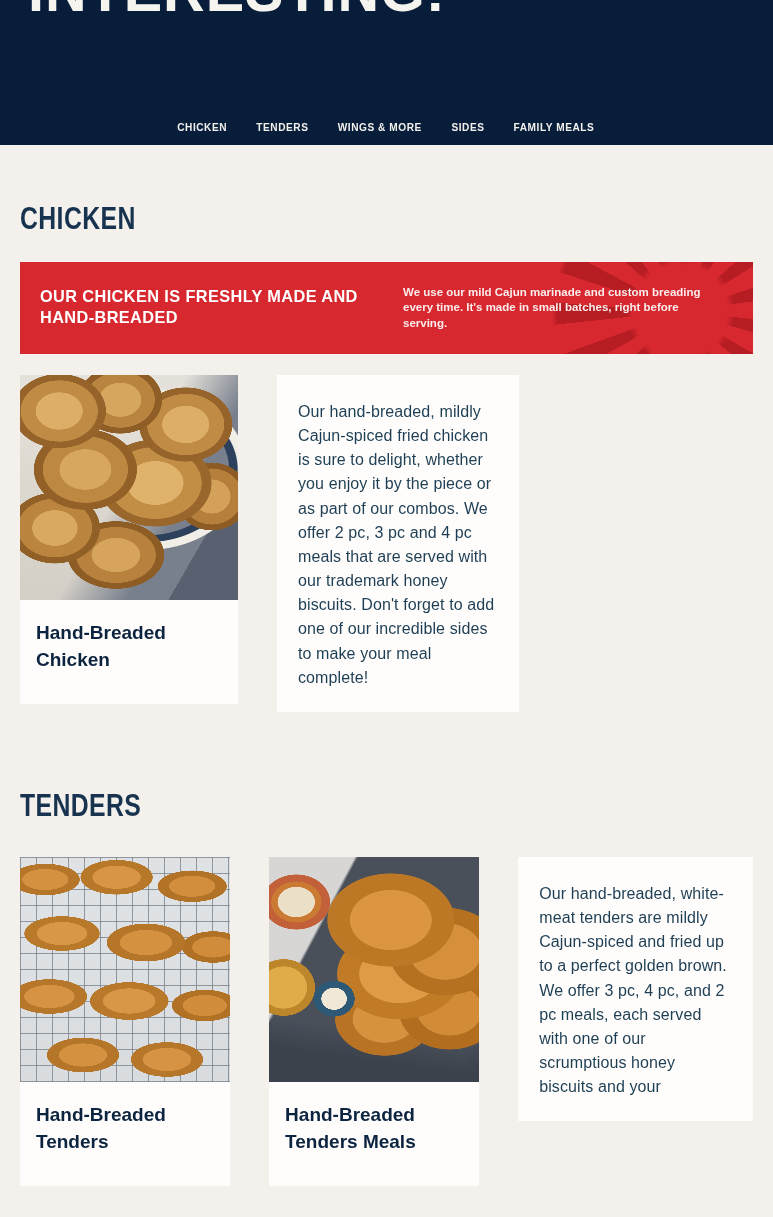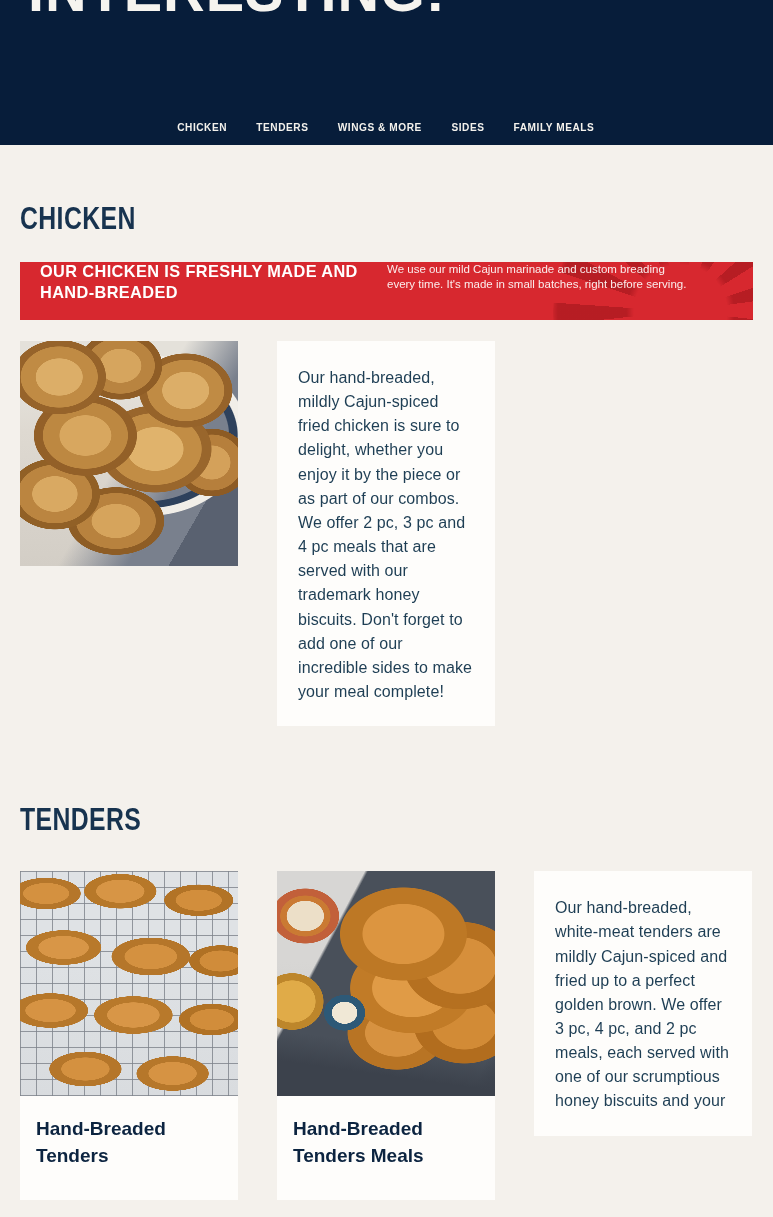--- a/index.html
+++ b/index.html
@@ -22,40 +22,40 @@
   
   main { padding:0 20px; }
   .section-heading {
     font-size:31px; font-weight:700; color:#17334f; letter-spacing:0.5px;
     transform:scaleX(0.8); transform-origin:left center; white-space:nowrap;
   }
   .section-heading.first { margin-top:56px; }
   .section-heading.second { margin-top:76px; }
 
   
-  .info-banner { position:relative; margin-top:25px; height:58px; background:#d7282f;
-    overflow:hidden; display:flex; align-items:flex-start; }
+  .info-banner { position:relative; margin-top:25px; height:92px; background:#d7282f;
+    overflow:hidden; display:flex; align-items:center; }
   .sunburst {
     position:absolute; right:-55px; top:-78px; width:255px; height:255px; border-radius:50%;
     background:repeating-conic-gradient(rgba(150,18,24,0.5) 0 10deg, transparent 10deg 24deg);
     -webkit-mask:radial-gradient(circle, transparent 0 26%, #000 30% 68%, transparent 72%);
     mask:radial-gradient(circle, transparent 0 26%, #000 30% 68%, transparent 72%);
     pointer-events:none;
   }
   .banner-headline { width:345px; margin-left:20px; color:#fff; font-size:17px; font-weight:700;
     letter-spacing:0.4px; line-height:1.22; transform:scaleX(0.96); transform-origin:left center; }
-  .banner-body { width:300px; margin-left:2px; color:#fbecec; font-size:11.5px; line-height:1.32;
-    position:relative; z-index:1; }
+  .banner-body { width:300px; margin-left:18px; color:#fbecec; font-size:11.5px; line-height:1.32;
+    position:relative; z-index:1;font-weight:bold; }
 
   
   .cards-row { display:flex; gap:39px; margin-top:21px; align-items:flex-start; }
   .menu-card { width:218px; background:#fefdfb; cursor:pointer; }
   .card-image { height:225px; width:100%; }
   .card-title { padding:20px 16px 30px; font-size:19px; line-height:1.42; font-weight:700; color:#0c2440; }
-  .text-card { width:218px; background:#fefdfb; padding:25px 21px 22px;
+  .text-card { width:242px; background:#fefdfb; padding:25px 21px 22px;
     font-size:16px; line-height:1.51; color:#1e3e54; letter-spacing:0.1px; }
   .cards-row.tenders { margin-top:33px; }
 
   
   .img-chicken-bowl { background:
     radial-gradient(58px 46px at 18% 16%, #dcae68 0 40%, #c08b44 41% 66%, #96632a 67% 80%, transparent 81%),
     radial-gradient(52px 42px at 46% 11%, #d6a55e 0 40%, #b98440 41% 66%, #8f5d26 67% 80%, transparent 81%),
     radial-gradient(58px 46px at 76% 22%, #dcae68 0 40%, #c08b44 41% 66%, #96632a 67% 80%, transparent 81%),
     radial-gradient(64px 50px at 30% 42%, #d8a75f 0 40%, #bd8841 41% 66%, #936028 67% 80%, transparent 81%),
     radial-gradient(70px 54px at 62% 48%, #e0b36c 0 40%, #c28d45 41% 66%, #99662c 67% 80%, transparent 81%),
@@ -125,20 +125,21 @@
 
     <div class="info-banner">
       <div class="sunburst"></div>
       <h3 class="banner-headline">OUR CHICKEN IS FRESHLY MADE AND HAND-BREADED</h3>
       <p class="banner-body">We use our mild Cajun marinade and custom breading every time. It's made in small batches, right before serving.</p>
     </div>
 
     <div class="cards-row">
       <article class="menu-card">
         <div class="card-image img-chicken-bowl"></div>
+        <h4 class="card-title">Hand-Breaded Chicken</h4>
       </article>
       <aside class="text-card">
         <p>Our hand-breaded, mildly Cajun-spiced fried chicken is sure to delight, whether you enjoy it by the piece or as part of our combos. We offer 2 pc, 3 pc and 4 pc meals that are served with our trademark honey biscuits. Don't forget to add one of our incredible sides to make your meal complete!</p>
       </aside>
     </div>
   </section>
 
   <section>
     <h2 class="section-heading second">TENDERS</h2>
 

